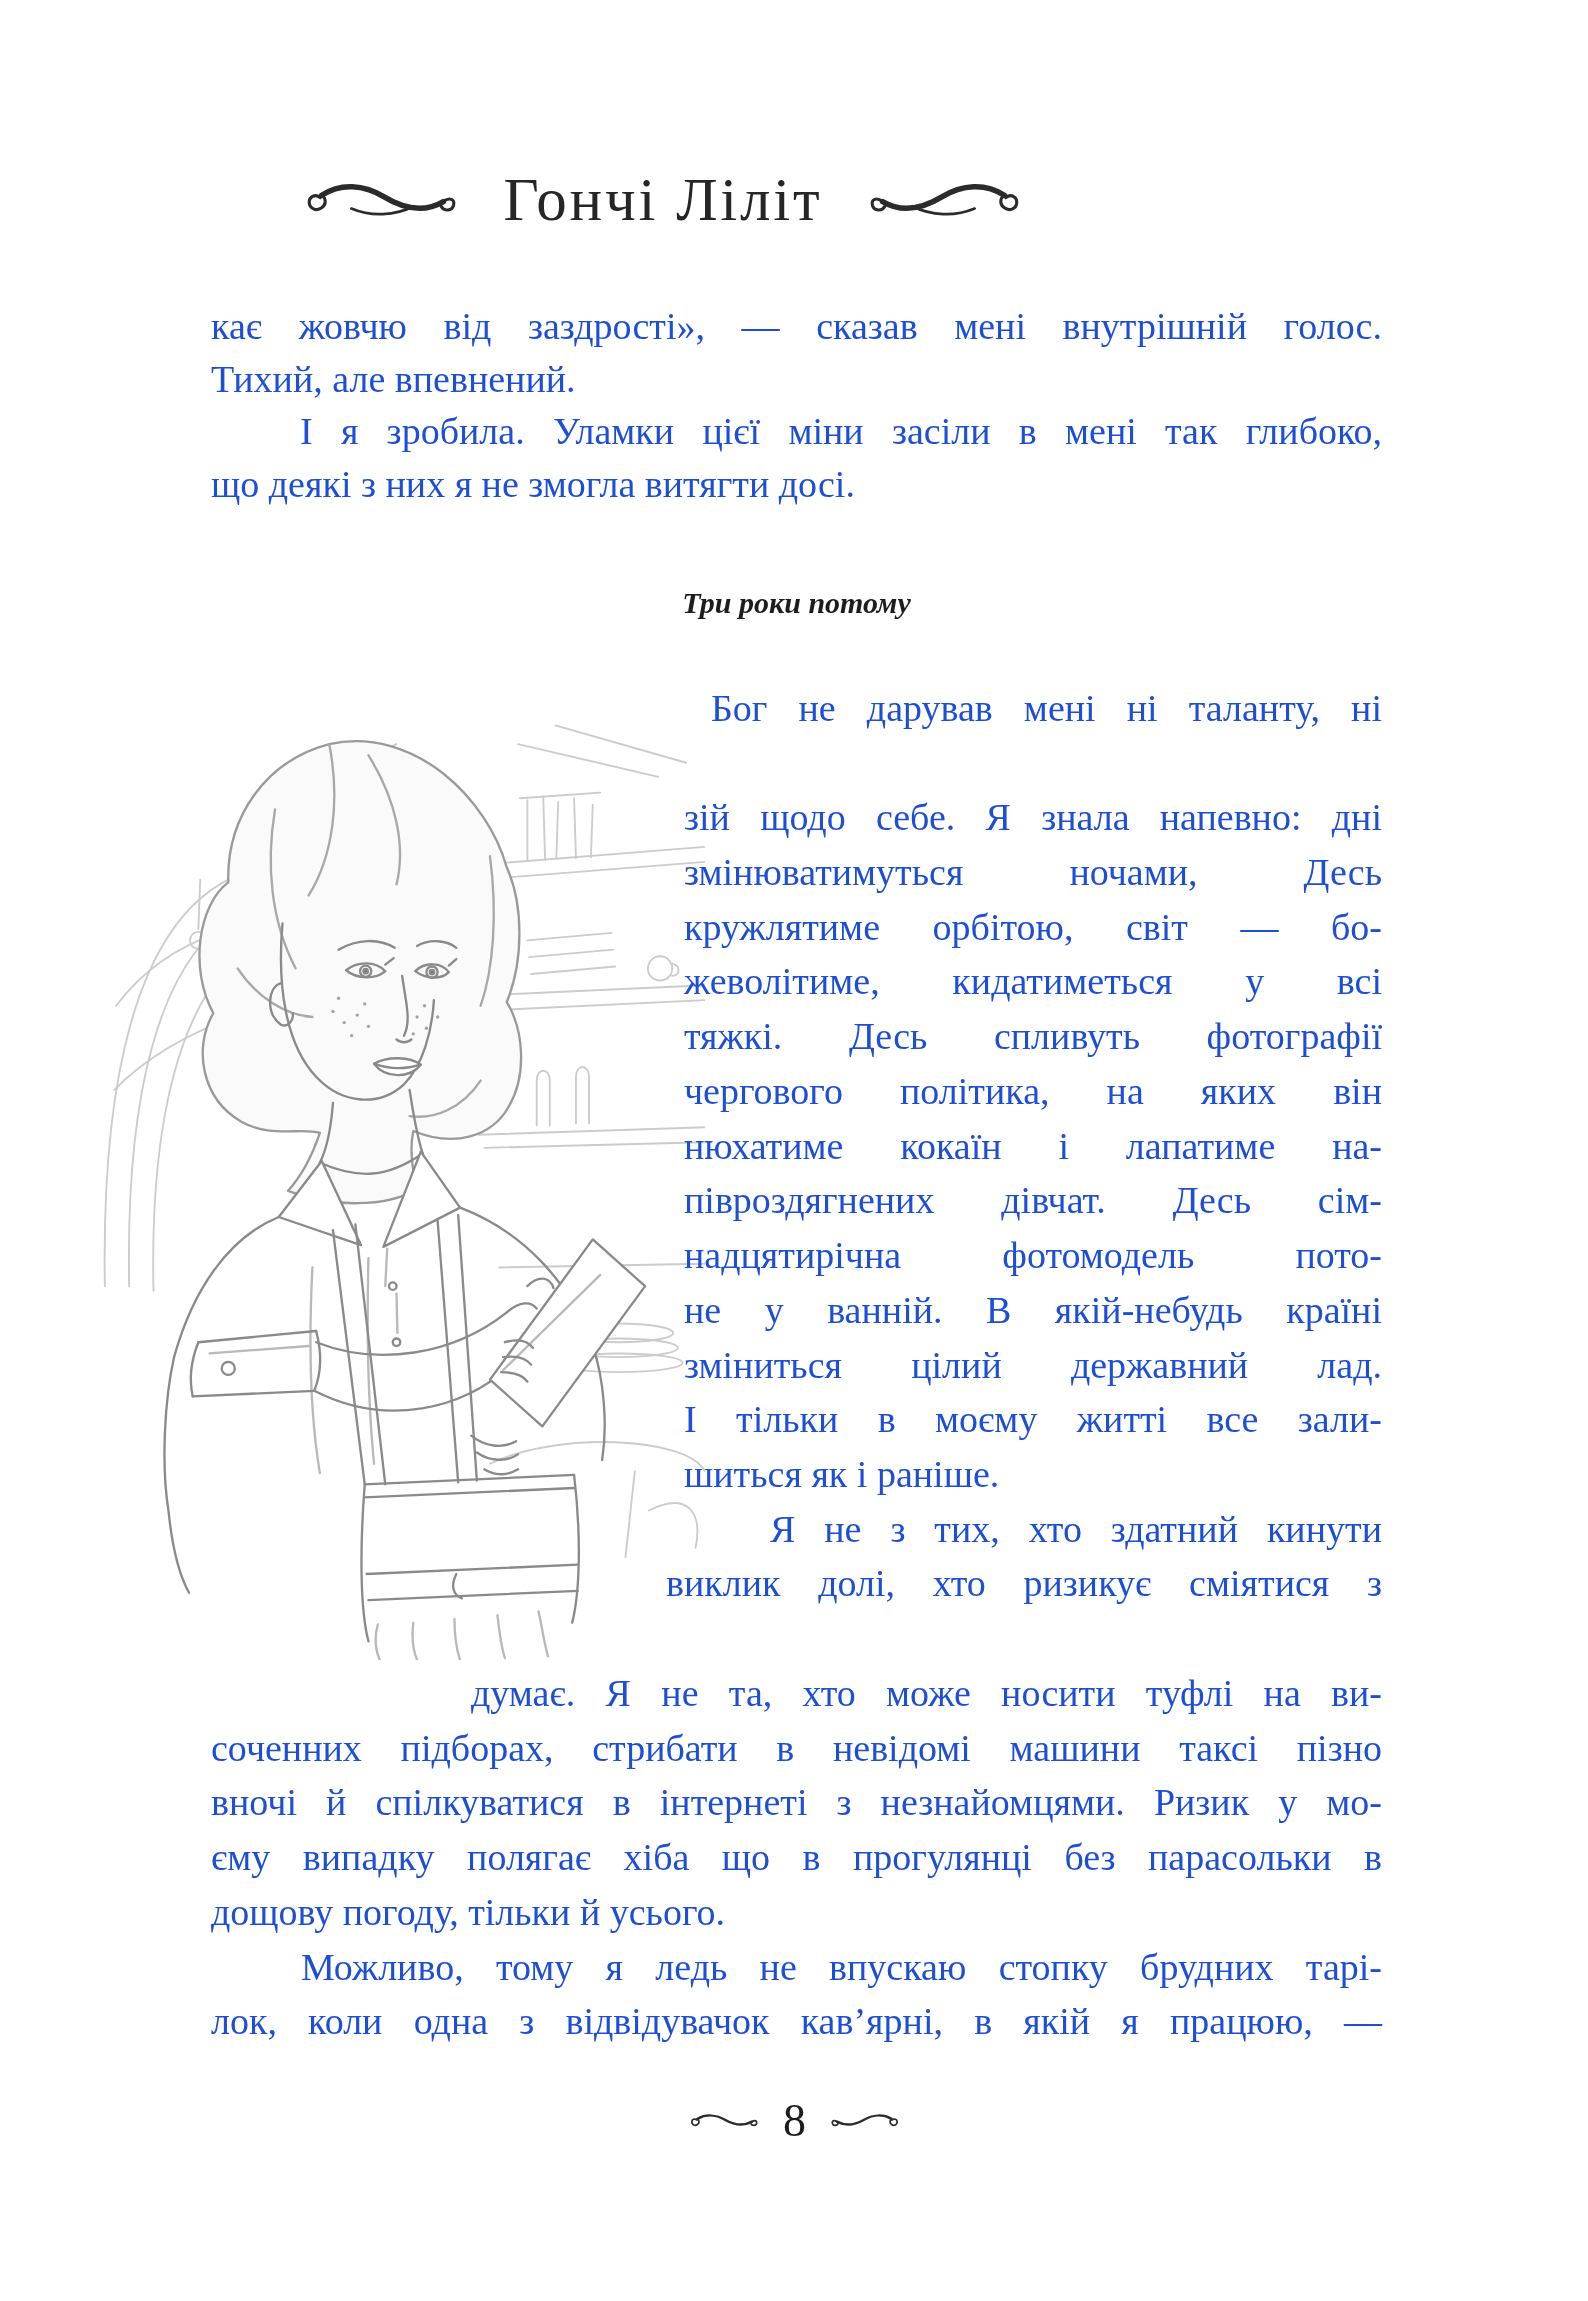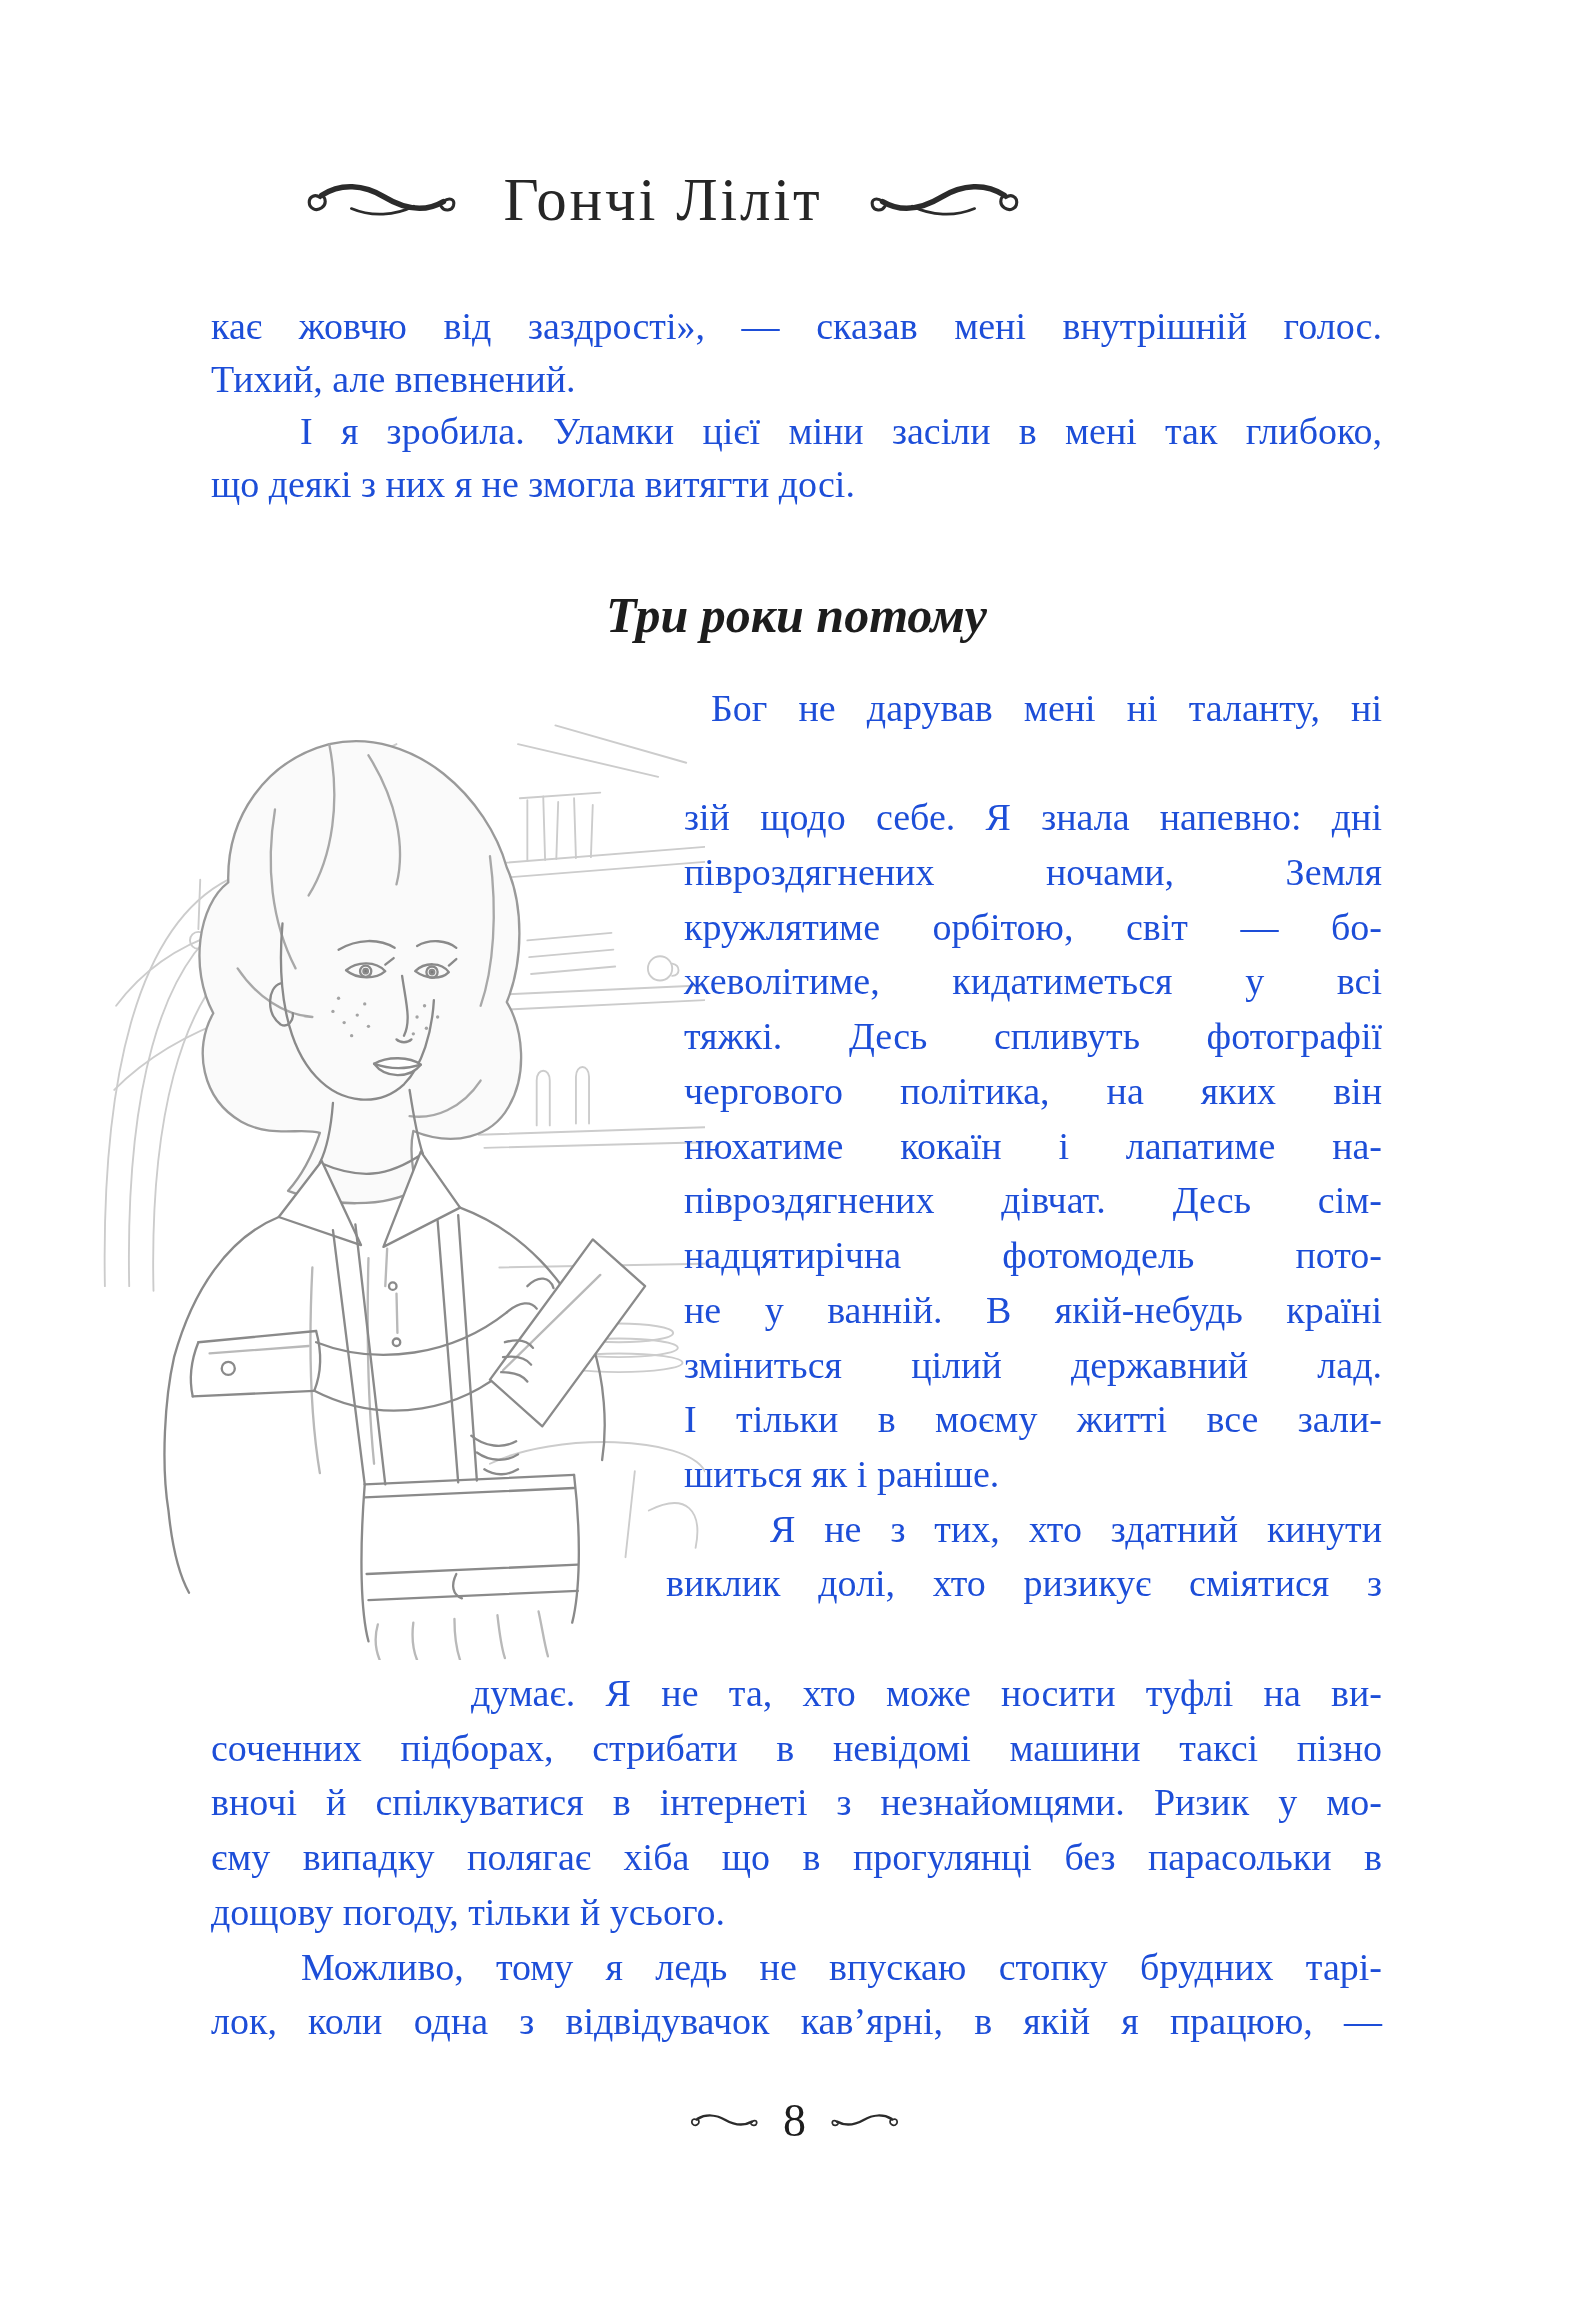--- a/index.html
+++ b/index.html
@@ -28,21 +28,21 @@
   .flourish-sm.mirror{transform:scaleX(-1);}
   
   .ln{
     position:absolute;
     font-size:38px;line-height:55px;height:55px;
     color:#1d4ed8;
   }
   .j{text-align:justify;text-align-last:justify;}
   .subtitle{
     position:absolute;top:586px;left:211px;width:1171px;height:55px;
-    text-align:center;font-style:italic;font-weight:bold;font-size:50px;
+    text-align:center;font-style:italic;font-weight:bold;font-size:30px;
   }
   
   .footer{
     position:absolute;top:2094px;left:0;width:1589px;
     display:flex;justify-content:center;align-items:center;gap:24px;
   }
   .pagenum{font-size:46px;color:#1d1d1d;}
   
   .illo{position:absolute;left:88px;top:688px;width:617px;height:972px;}
 </style>
@@ -209,21 +209,21 @@
         <path d="M348,1000 C346,1016 348,1030 352,1040"></path>
         <path d="M392,996 C392,1014 394,1028 398,1040"></path>
         <path d="M438,992 C440,1010 442,1026 446,1038"></path>
         <path d="M482,988 C486,1006 488,1022 492,1036"></path>
       </g>
     </g>
   </svg>
 
   <div class="ln j" style="top:681px;left:711px;width:671px">Бог не дарував мені ні таланту, ні</div>
   <div class="ln j" style="top:790px;left:684px;width:698px">зій щодо себе. Я знала напевно: дні</div>
-  <div class="ln j" style="top:845px;left:684px;width:698px">півроздягнених ночами, Земля</div>
+  <div class="ln j" style="top:845px;left:684px;width:698px">змінюватимуться ночами, Десь</div>
   <div class="ln j" style="top:900px;left:684px;width:698px">кружлятиме орбітою, світ — бо-</div>
   <div class="ln j" style="top:954px;left:684px;width:698px">жеволітиме, кидатиметься у всі</div>
   <div class="ln j" style="top:1009px;left:684px;width:698px">тяжкі. Десь спливуть фотографії</div>
   <div class="ln j" style="top:1064px;left:684px;width:698px">чергового політика, на яких він</div>
   <div class="ln j" style="top:1119px;left:684px;width:698px">нюхатиме кокаїн і лапатиме на-</div>
   <div class="ln j" style="top:1173px;left:684px;width:698px">півроздягнених дівчат. Десь сім-</div>
   <div class="ln j" style="top:1228px;left:684px;width:698px">надцятирічна фотомодель пото-</div>
   <div class="ln j" style="top:1283px;left:684px;width:698px">не у ванній. В якій-небудь країні</div>
   <div class="ln j" style="top:1338px;left:684px;width:698px">зміниться цілий державний лад.</div>
   <div class="ln j" style="top:1392px;left:684px;width:698px">І тільки в моєму житті все зали-</div>

